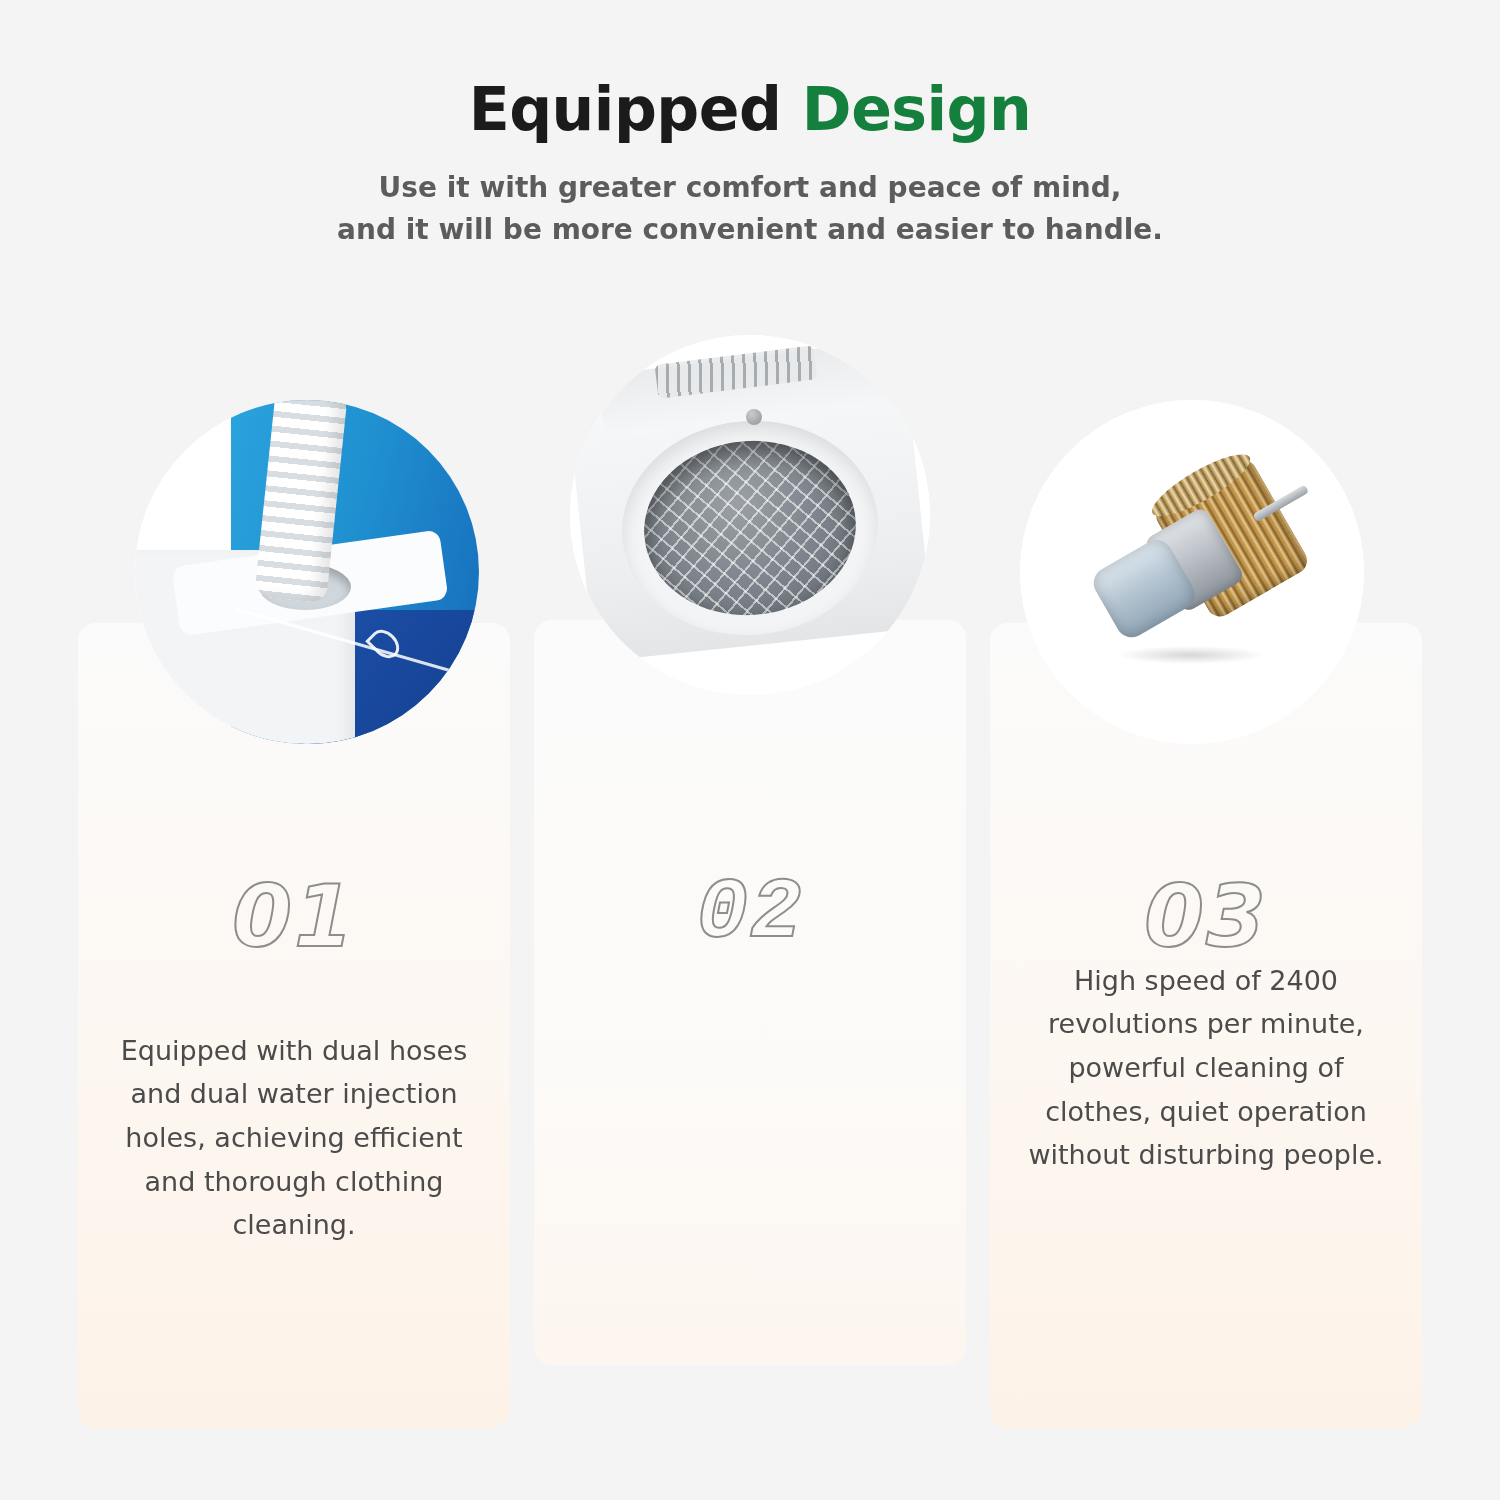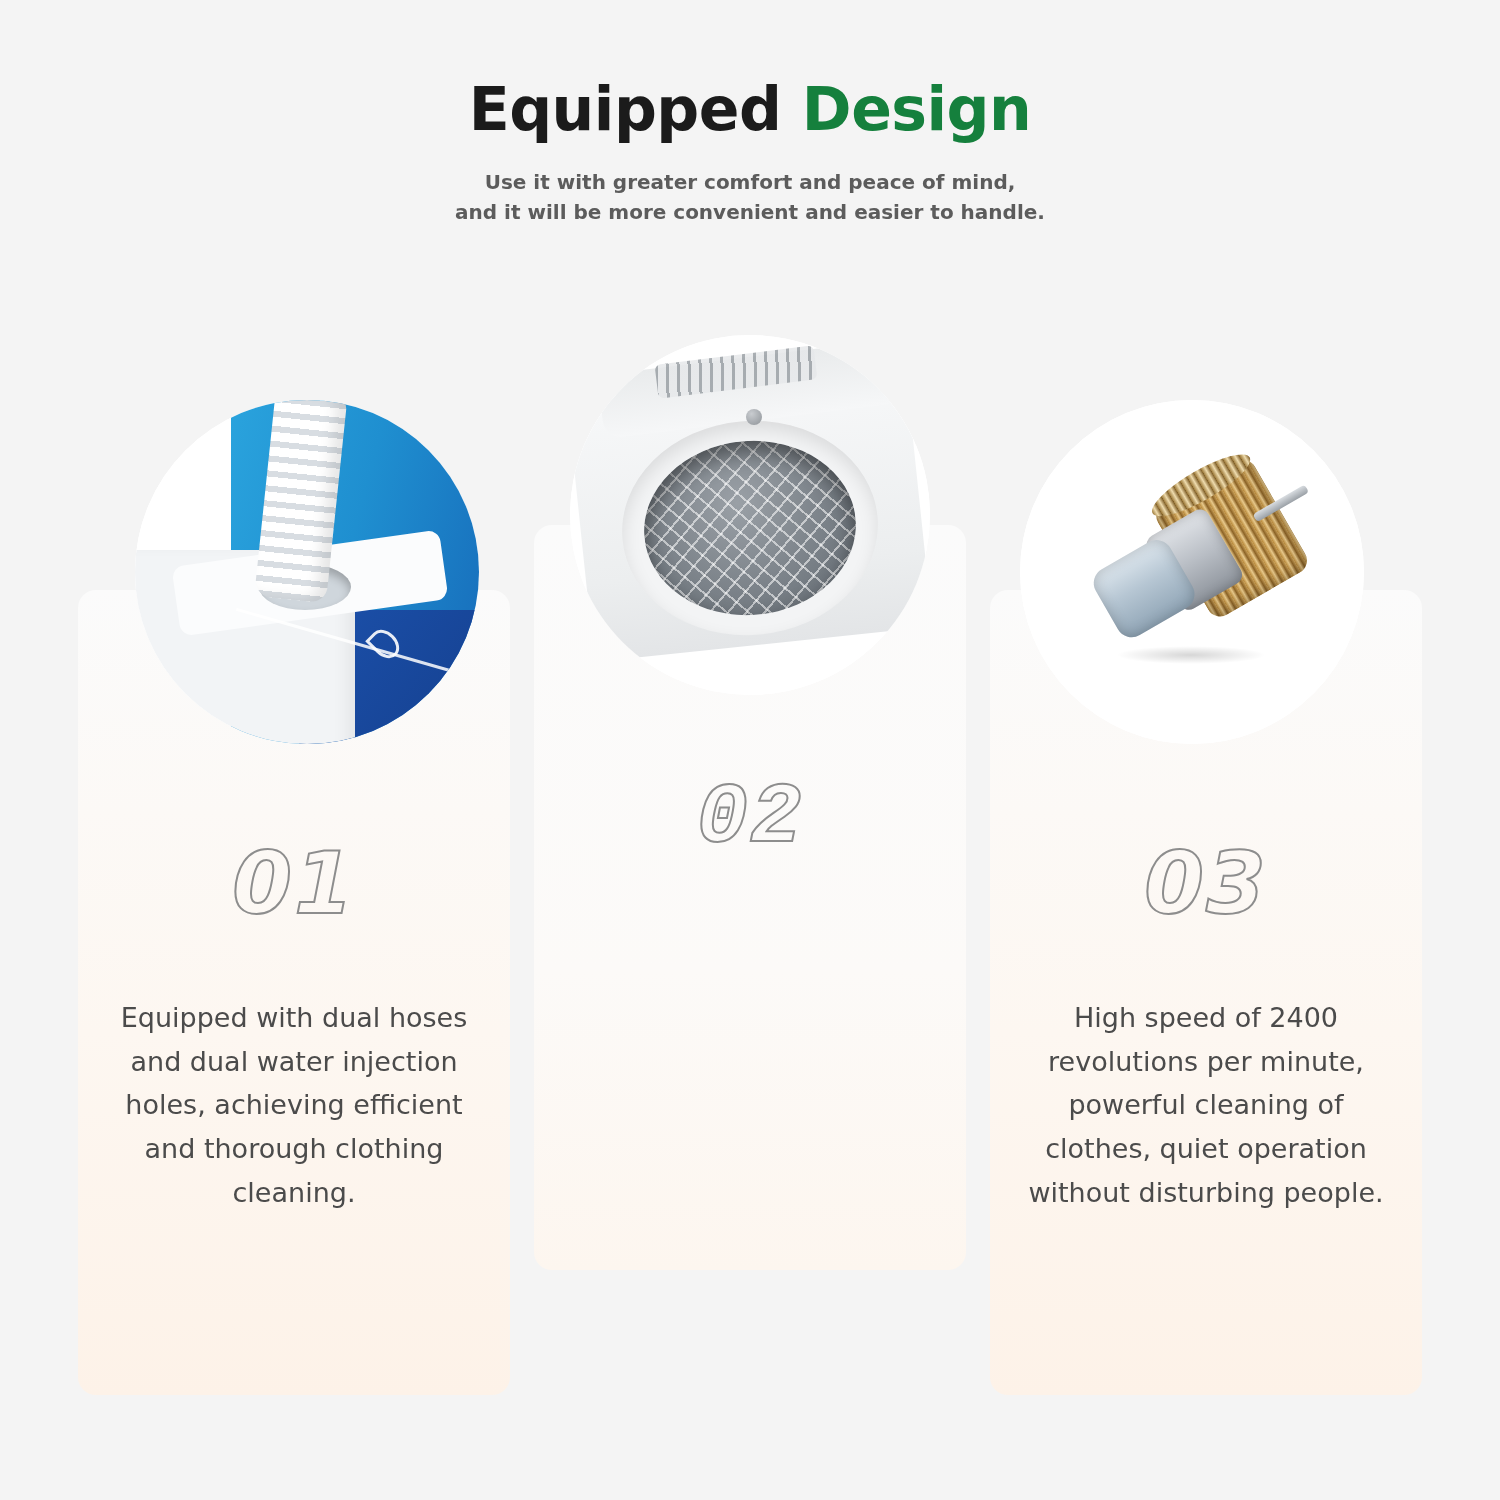--- a/index.html
+++ b/index.html
@@ -35,37 +35,37 @@
     letter-spacing: -0.5px;
     line-height: 1.05;
     margin: 0;
     color: #1b1b1b;
   }
   .title .accent {
     color: #15803d;
   }
   .subtitle {
     margin: 26px auto 0;
-    font-size: 20px;
+    font-size: 28px;
     line-height: 1.5;
     color: #5c5c5c;
     font-weight: bold;
     max-width: 1050px;
   }
 
   
   .cards {
     position: absolute;
     top: 560px;
     left: 0;
     width: 100%;
     height: 900px;
     display: flex;
     justify-content: center;
-    align-items: flex-start;
+    align-items: center;
     gap: 24px;
   }
 
   .card {
     position: relative;
     width: 432px;
     border-radius: 18px;
     padding-top: 250px;
     padding-bottom: 40px;
     box-sizing: border-box;
@@ -92,21 +92,21 @@
     font-style: italic;
     color: transparent;
     -webkit-text-stroke: 2px #8d8d8d;
     text-align: center;
     line-height: 1;
     letter-spacing: 2px;
     user-select: none;
   }
   .card-1 .num { margin-bottom: 70px; }
   .card-2 .num { margin-bottom: 24px; font-family: Liberation Mono, monospace; }
-  .card-3 .num { margin-bottom: 70px; }
+  .card-3 .num { }
 
   .desc {
     font-size: 27px;
     line-height: 1.62;
     color: #4b4b4b;
     text-align: center;
     padding: 0 28px;
     margin: 0;
   }
 

